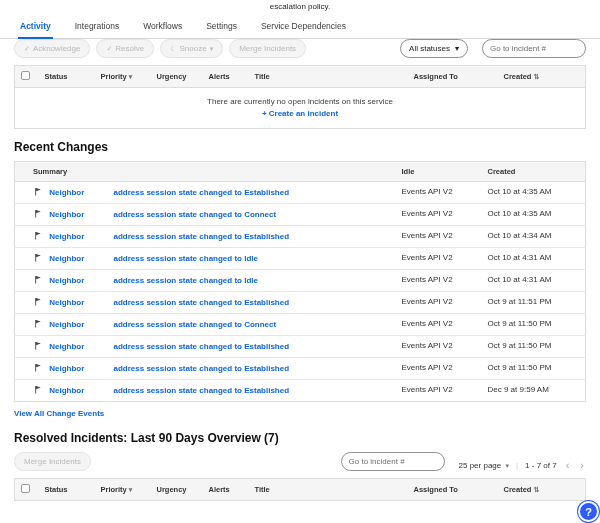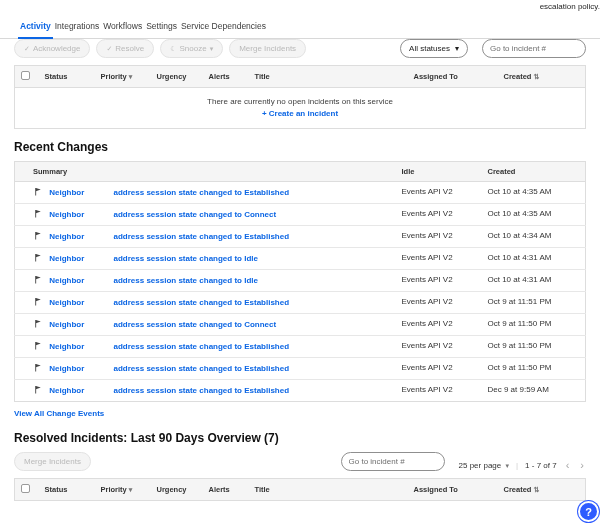--- a/index.html
+++ b/index.html
@@ -2,24 +2,24 @@
 <html><head>
 <meta charset="utf-8">
 <style>
   * { box-sizing: border-box; }
   html,body { margin:0; padding:0; }
   body {
     width:600px; height:523px; overflow:hidden;
     font-family:"Liberation Sans", sans-serif;
     background:#ffffff; color:#222;
   }
-  .desc { text-align:right; font-size:8px; color:#1f1f1f; padding:2px 0 4px; }
-
-  
-  .tabs { display:flex; padding:0 18px; border-bottom:1px solid #d8d8d8; }
+  .desc { text-align:center; font-size:8px; color:#1f1f1f; padding:2px 0 4px; }
+
+  
+  .tabs { display:flex; gap:20px; padding:0 18px; border-bottom:1px solid #d8d8d8; }
   .tab { font-size:8.5px; color:#3c3c3c; padding:6px 2px 6px; cursor:pointer; text-decoration:none; border-bottom:2px solid transparent; margin-bottom:-1px; }
   .tab.active { color:#0c66e4; border-bottom-color:#0c66e4; font-weight:bold; }
 
   section { padding:0 14px; }
   h2 { font-size:12px; margin:11px 0 7px; color:#111; }
 
   
   .toolbar { display:flex; justify-content:space-between; align-items:center; margin-bottom:7px; }
   .btn-group { display:flex; gap:6px; }
   .btn { font-size:8px; padding:4px 9px; border-radius:10px; border:1px solid #e3e3e3;

